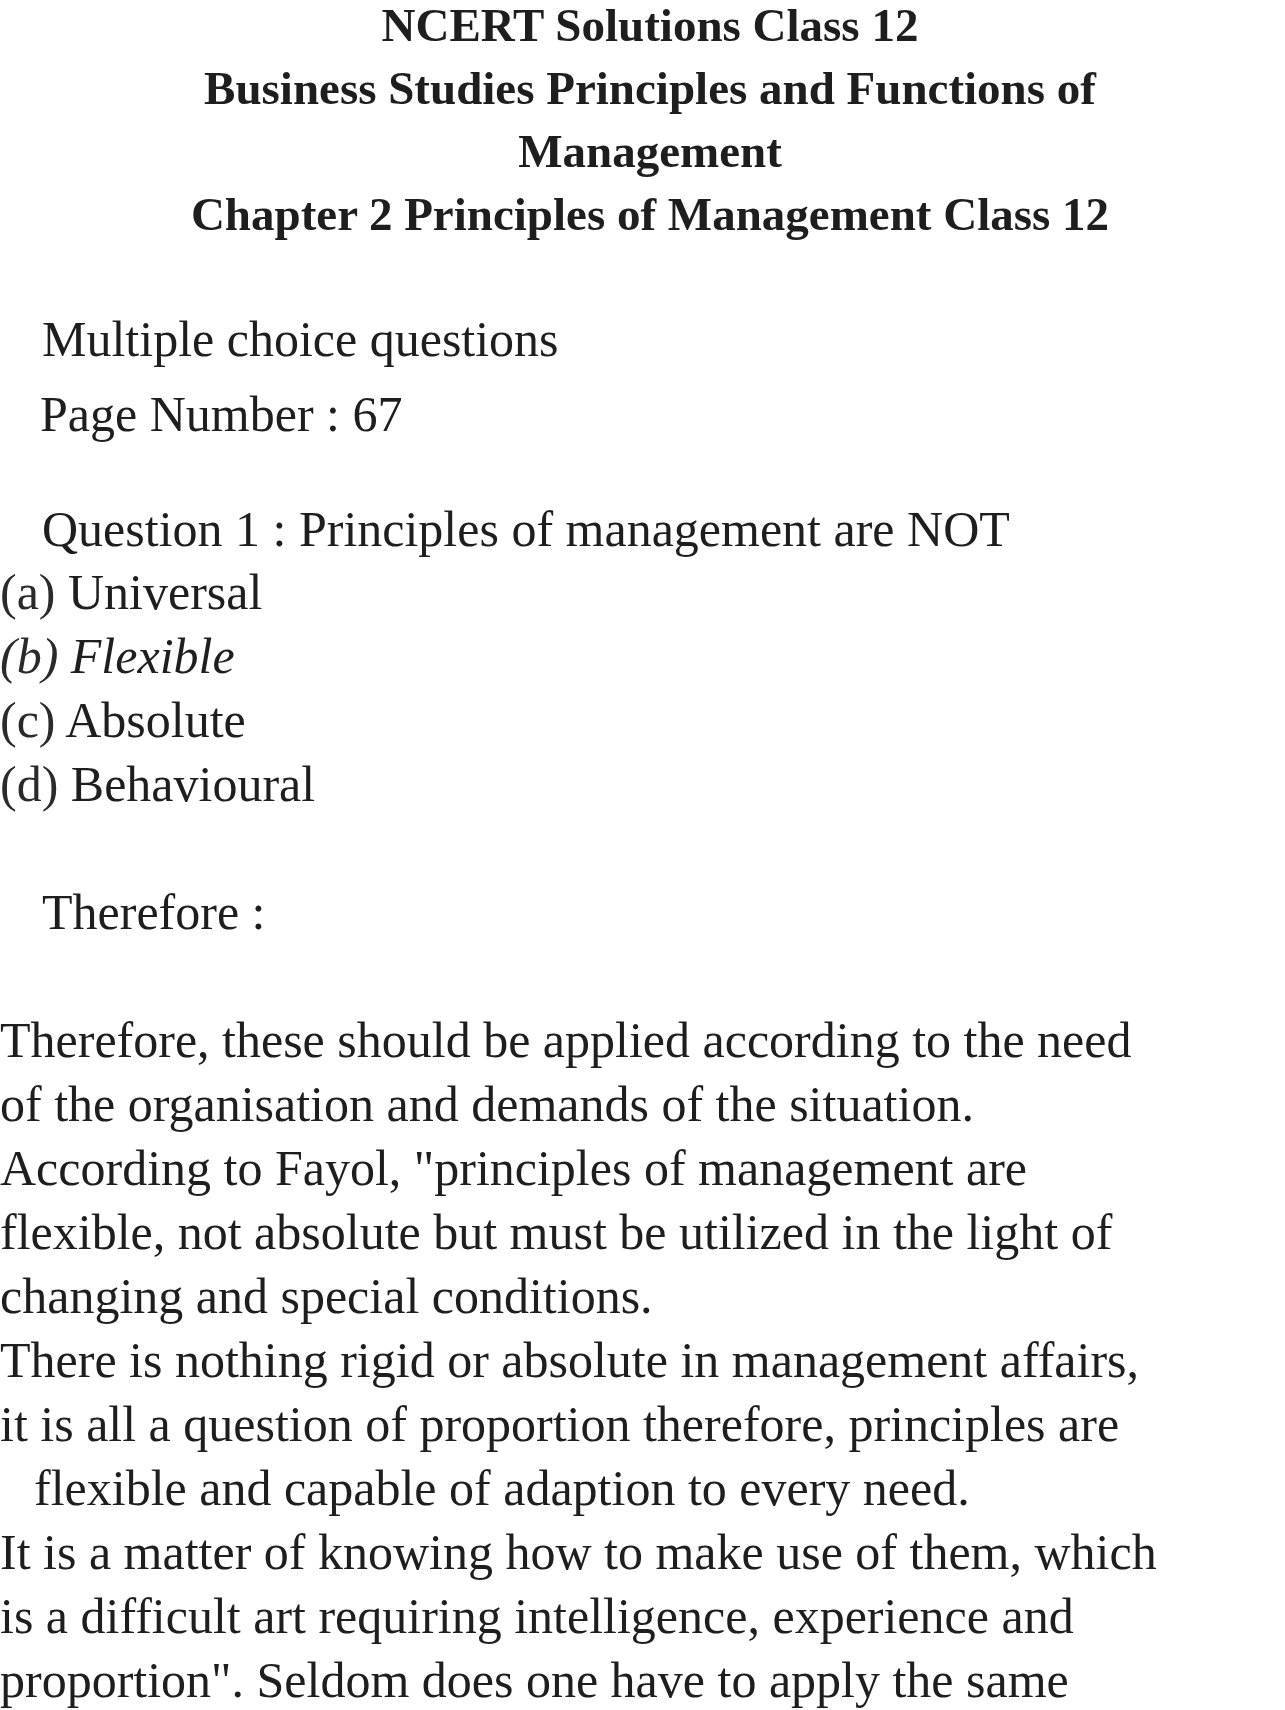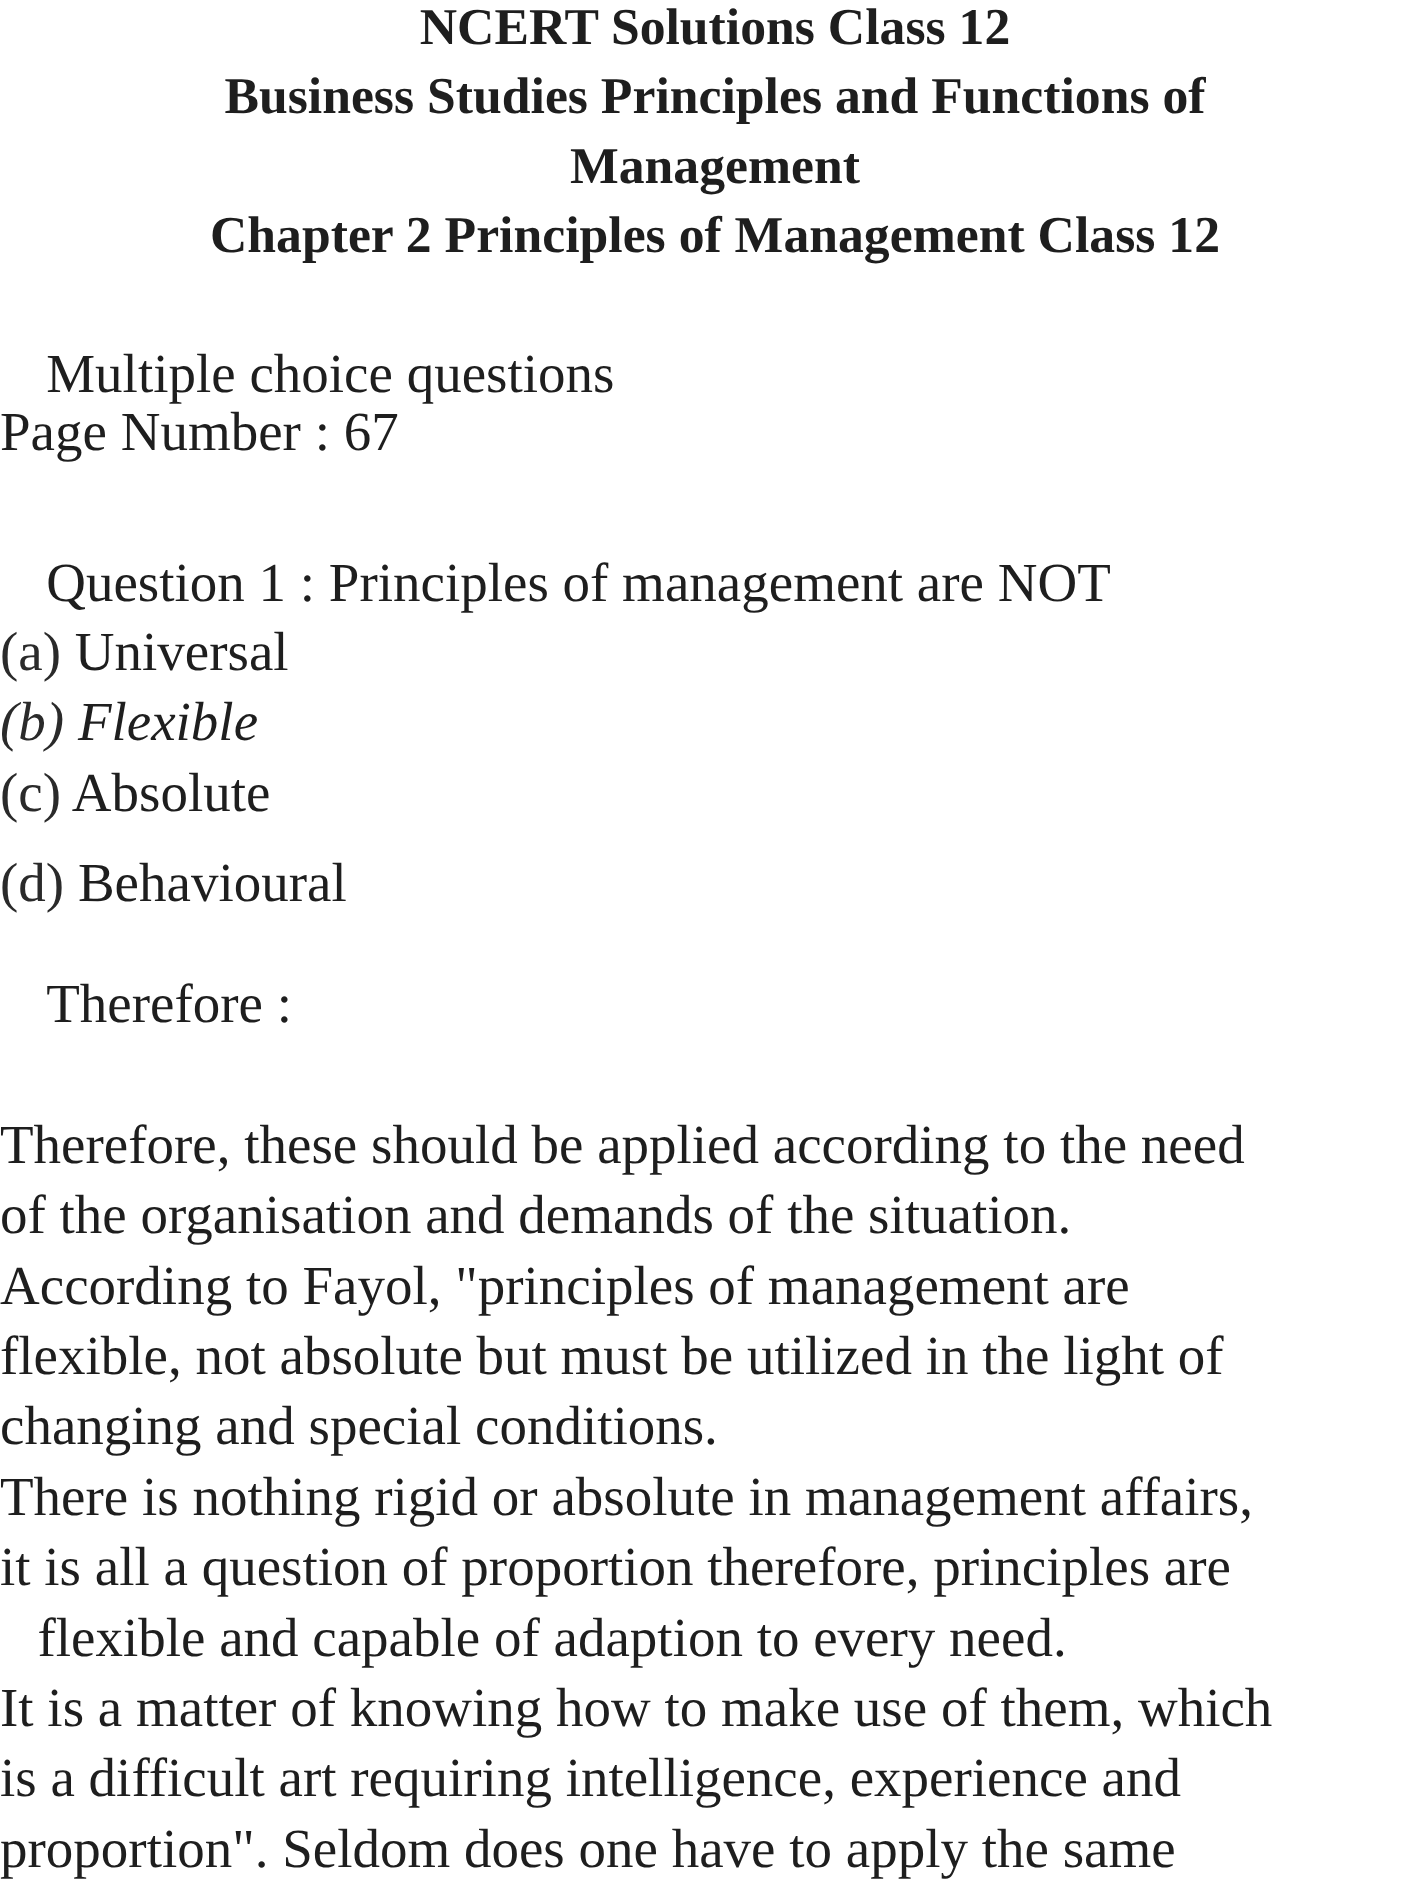--- a/index.html
+++ b/index.html
@@ -53,36 +53,36 @@
 <div class="page">
 
   <div class="title-block">
     <div class="title-line">NCERT Solutions Class 12</div>
     <div class="title-line">Business Studies Principles and Functions of</div>
     <div class="title-line">Management</div>
     <div class="title-line">Chapter 2 Principles of Management Class 12</div>
   </div>
 
   <div class="line bold" style="top:307px;">Multiple choice questions</div>
-  <div class="line normal" style="top:360px;">Page Number : 67</div>
+  <div class="line normal" style="top:382px;margin-left:40px;">Page Number : 67</div>
 
   <div class="line" style="top:497px;">
     <span class="bold">Question 1 :</span><span class="normal"> Principles of management are NOT</span>
   </div>
 
   <div class="line" style="top:560px;">
     <span class="opt-letter">(a)</span><span> Universal</span>
   </div>
   <div class="line" style="top:624px;font-style:italic;">
     <span class="opt-letter">(b)</span><span> Flexible</span>
   </div>
   <div class="line" style="top:688px;">
     <span class="opt-letter">(c)</span><span> Absolute</span>
   </div>
-  <div class="line" style="top:752px;margin-top:18px;">
+  <div class="line" style="top:752px;">
     <span class="opt-letter">(d)</span><span> Behavioural</span>
   </div>
 
   <div class="line bold" style="top:880px;">Therefore :</div>
 
   <div class="line normal" style="top:1008px;">Therefore, these should be applied according to the need</div>
   <div class="line normal" style="top:1072px;font-family:Liberation Serif, serif;">of the organisation and demands of the situation.</div>
   <div class="line normal" style="top:1136px;">According to Fayol, "principles of management are</div>
   <div class="line normal" style="top:1200px;">flexible, not absolute but must be utilized in the light of</div>
   <div class="line normal" style="top:1264px;">changing and special conditions.</div>

